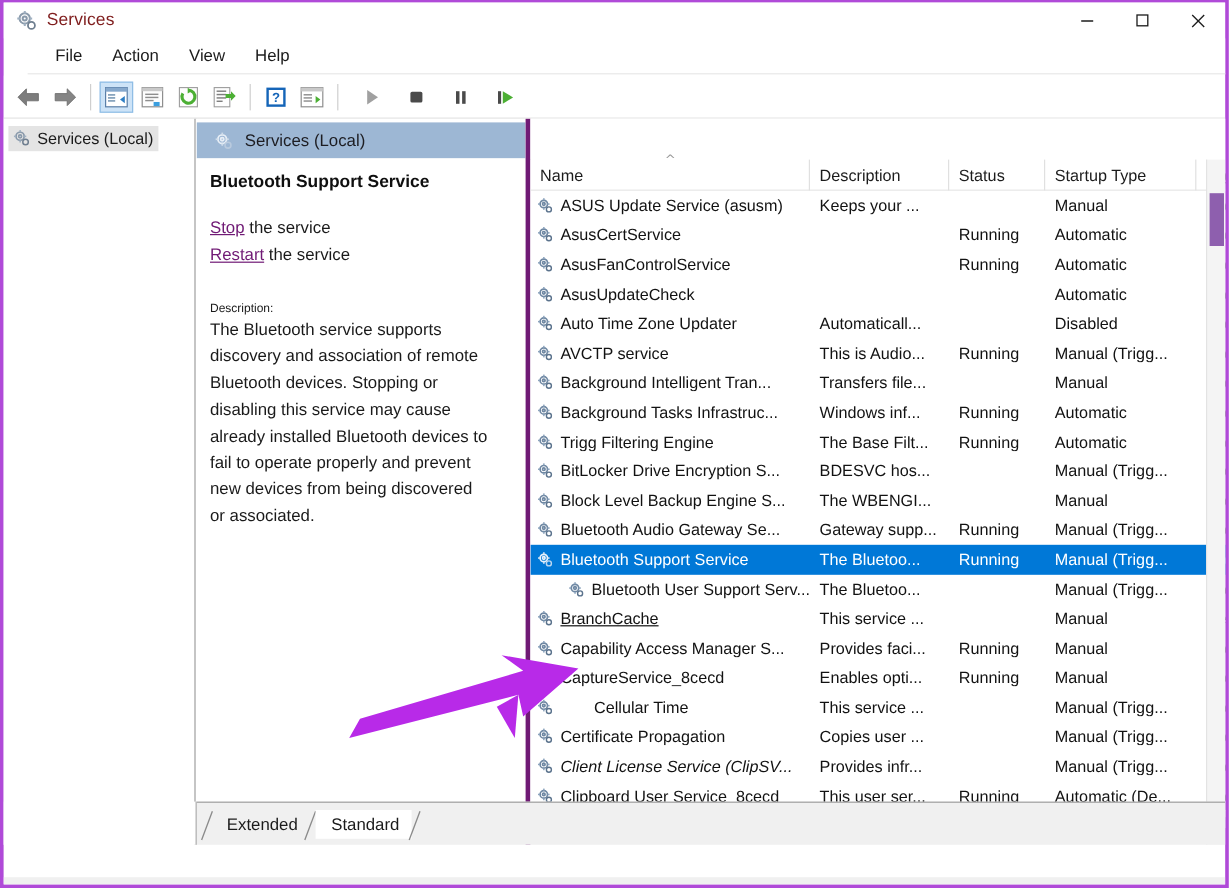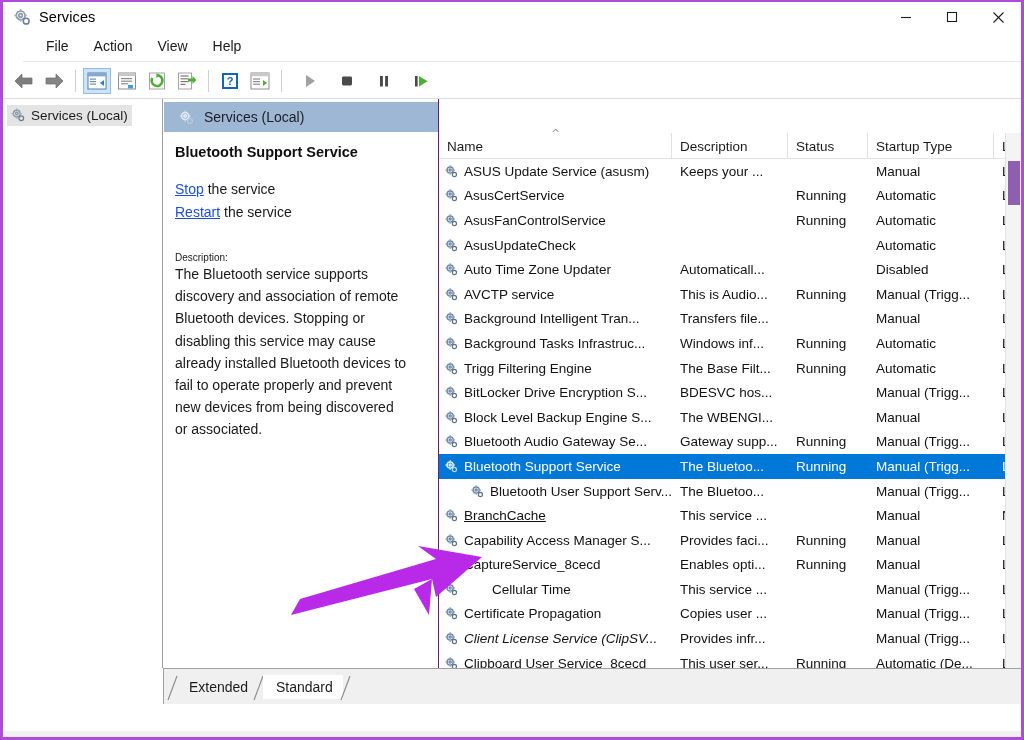--- a/index.html
+++ b/index.html
@@ -31,21 +31,21 @@
     background: #ffffff;
     display: flex; align-items: center;
   }
   #app-icon {
     width: 20px; height: 20px;
     margin-left: 9px; margin-right: 7px;
     position: relative;
   }
   #title-text {
     font-size: 14.5px;
-    color: #000000;
+    color: #7f1d1d;
     letter-spacing: 0.1px;
     text-align: center;
   }
   #win-controls {
     position: absolute; right: 0; top: 0;
     height: 30px; display: flex;
   }
   .win-btn {
     width: 46px; height: 30px;
     display: flex; align-items: center; justify-content: center;
@@ -151,41 +151,41 @@
   #svc-title {
     font-size: 14.5px; font-weight: bold; color: #0f0f0f;
     margin: 4px 0 0 0;
   }
   #svc-actions { margin-top: 18px; }
   .svc-action {
     font-size: 14px; color: #1a1a1a;
     line-height: 23px;
   }
   .svc-action a {
-    color: #1d4ed8;
+    color: #701a75;
     text-decoration: underline;
     margin-top: 32px;
   }
   #svc-desc-label {
     font-size: 10px; color: #1a1a1a;
     margin-top: 28px;
   }
   #svc-desc-body {
     font-size: 14px; color: #1a1a1a;
     line-height: 22.2px;
     width: 252px;
     white-space: pre-line;
   }
 
   
   #listview {
     position: absolute; left: 274px; top: 0;
     width: 583px; height: 605px;
     background: #ffffff;
-    border-left: 1px solid #701a75;
+    border-left: 4px solid #701a75;
   }
   #lv-topfill {
     position: absolute; left: 0; top: 0;
     width: 583px; height: 34px;
     background: #ffffff;
   }
   #lv-header {
     position: absolute; left: 0; top: 34px;
     width: 583px; height: 26px;
     background: #ffffff;

